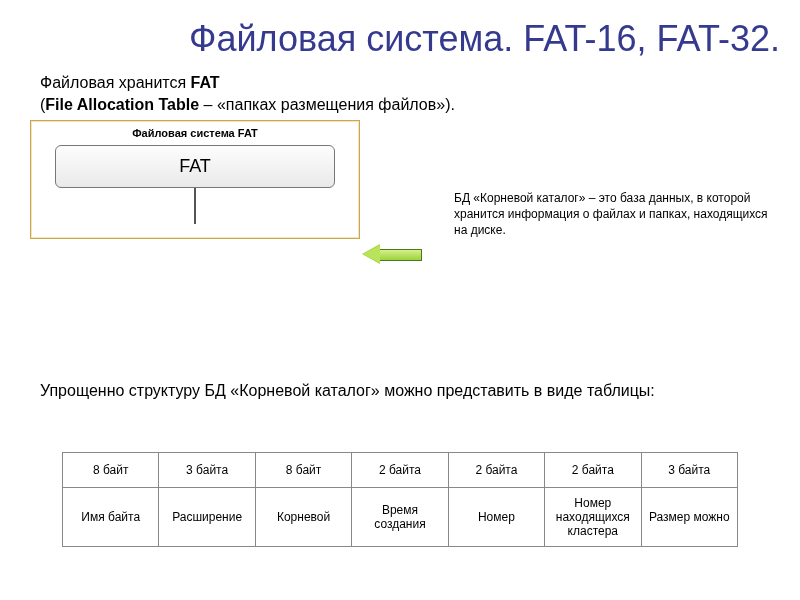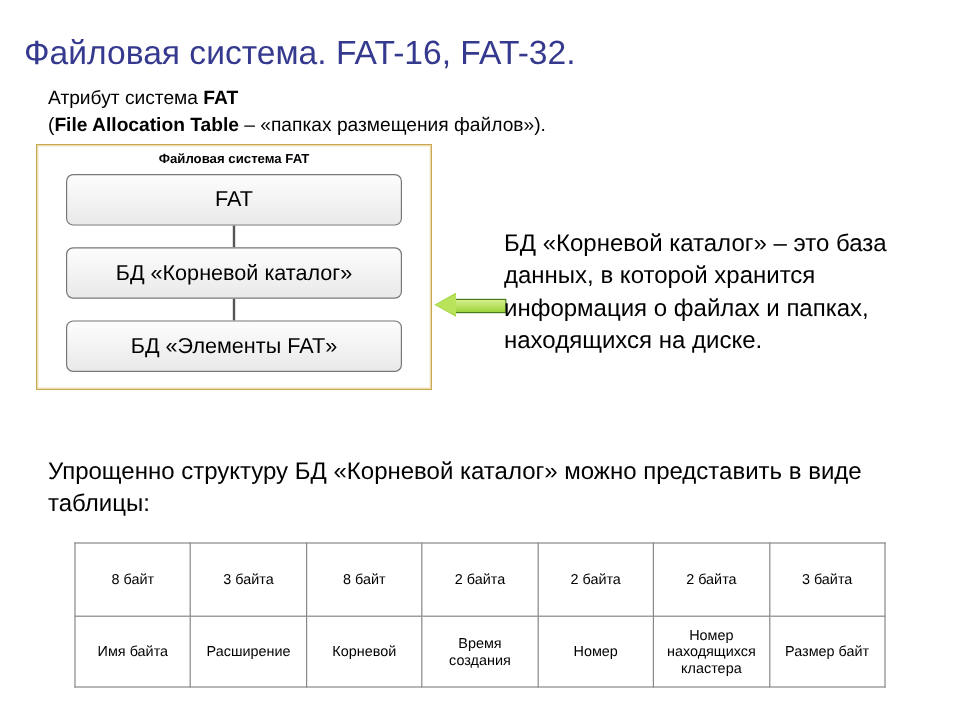--- a/index.html
+++ b/index.html
@@ -12,24 +12,24 @@
     color: #000;
     position: relative;
     overflow: hidden;
   }
   .slide {
     position: relative;
     width: 800px;
     height: 600px;
   }
   .title {
-    text-align: left;
-    font-size: 28px;
+    text-align: right;
+    font-size: 36px;
     color: #353A8F;
-    padding: 28px 20px 6px 20px;
+    padding: 18px 20px 6px 20px;
     font-weight: normal;
   }
   .intro {
     font-size: 16px;
     padding: 6px 40px 2px 40px;
     line-height: 1.35;
   }
   .intro .b { font-weight: bold; }
 
   
@@ -99,32 +99,32 @@
     content:"";
     position:absolute;
     left:1px; top:-9px;
     border-top:9px solid transparent;
     border-bottom:9px solid transparent;
     border-right:17px solid #b8e35a;
   }
 
   .side-text {
     position: absolute;
-    left: 420px;
+    left: 454px;
     top: 190px;
     width: 330px;
-    font-size: 20px;
+    font-size: 12px;
     line-height: 1.35;
   }
   .below-text {
     position: absolute;
     left: 40px;
     top: 380px;
     width: 720px;
-    font-size: 20px;
+    font-size: 16px;
     line-height: 1.35;
   }
 
   
   .tbl {
     position: absolute;
     left: 62px;
     top: 452px;
     border-collapse: collapse;
     font-size: 12px;
@@ -132,40 +132,38 @@
     table-layout: fixed;
   }
   .tbl td {
     border: 1px solid #888;
     text-align: center;
     vertical-align: middle;
     padding: 8px 4px;
     height: 34px;
     background:#fff;
   }
-  .tbl tr:first-child td { height: 22px; padding:19px 4px;}
+  .tbl tr:first-child td { height: 22px; padding:6px 4px;}
 </style>
 </head>
 <body>
 <div class="slide">
 
   <div class="title">Файловая система. FAT-16, FAT-32.</div>
 
   <div class="intro">
-    <span>Атрибут система </span><span class="b">FAT</span><br>
+    <span>Файловая хранится </span><span class="b">FAT</span><br>
     <span>(</span><span class="b">File Allocation Table</span><span> – «папках размещения файлов»).</span>
   </div>
 
   <div class="diagram-card">
     <div class="diagram-title">Файловая система FAT</div>
     <div class="node">FAT</div>
     <div class="connector"></div>
-    <div class="node">БД «Корневой каталог»</div>
     <div class="connector"></div>
-    <div class="node">БД «Элементы FAT»</div>
   </div>
 
   <div class="arrow-wrap">
     <div class="arrow-shaft"></div>
     <div class="arrow-head"></div>
   </div>
 
   <div class="side-text">БД «Корневой каталог» – это база данных, в которой хранится информация о файлах и папках, находящихся на диске.</div>
 
   <div class="below-text">Упрощенно структуру БД «Корневой каталог» можно представить в виде таблицы:</div>
@@ -181,18 +179,18 @@
       <td>2 байта</td>
       <td>3 байта</td>
     </tr>
     <tr>
       <td>Имя байта</td>
       <td>Расширение</td>
       <td>Корневой</td>
       <td>Время создания</td>
       <td>Номер</td>
       <td>Номер находящихся кластера</td>
-      <td>Размер байт</td>
+      <td>Размер можно</td>
     </tr>
   </tbody>
     </table>
 
 </div>
 
 </body></html>

